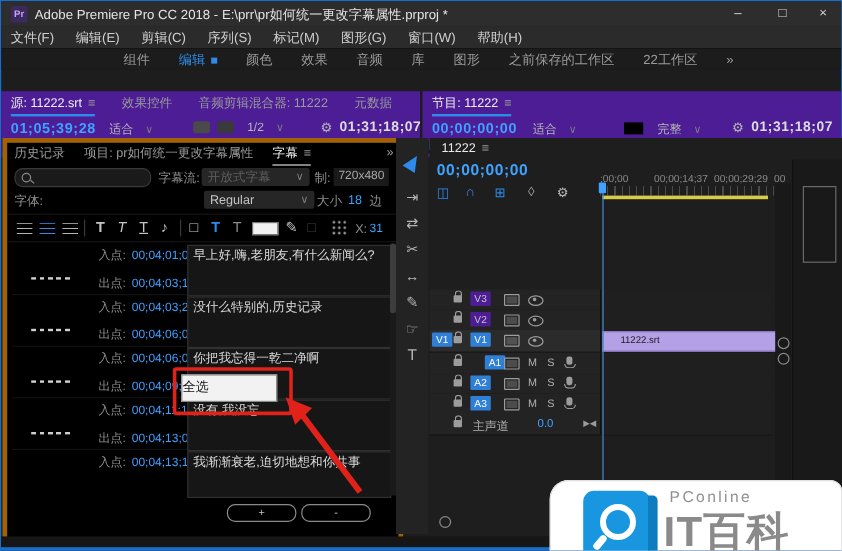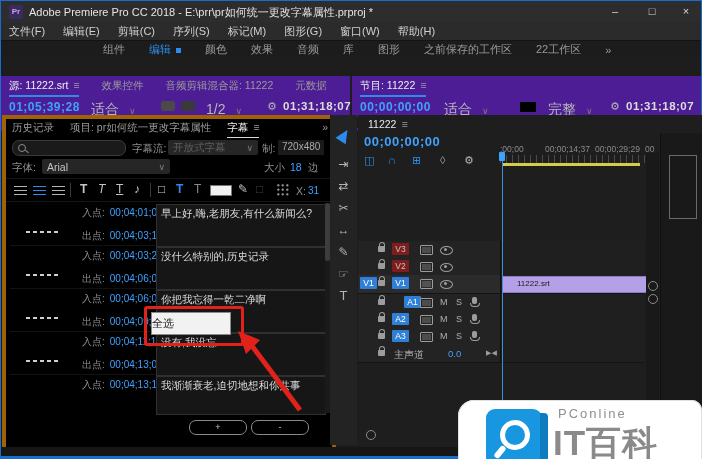--- a/index.html
+++ b/index.html
@@ -19,21 +19,21 @@
          gap:24px;padding-left:102px;color:#9a9a9a;font-size:11px;white-space:nowrap;}
   .ws-active{color:#2d8ceb;}
   .ws-active::after{content:"";display:inline-block;width:5px;height:5px;background:#2d8ceb;margin-left:5px;}
   
   .mon{position:absolute;top:76px;height:55px;background:#4c1d95;}
   .mon-tabs{position:absolute;left:8px;top:3px;display:flex;gap:22px;color:#9a9a9a;white-space:nowrap;font-size:10.5px;}
   .tab-active{color:#efefef;border-bottom:2px solid #2d8ceb;padding-bottom:2px;}
   .glyph-menu::after{content:"≡";color:#9a9a9a;margin-left:5px;}
   .tc{color:#3fa2ff;font-weight:bold;letter-spacing:.5px;font-size:12px;}
   .tcw{color:#dcdcdc;font-weight:bold;letter-spacing:.5px;font-size:11.5px;}
-  .dd{color:#b8b8b8;font-size:14px;}
+  .dd{color:#b8b8b8;font-size:10px;}
   .dd::after{content:"∨";color:#7d7d7d;margin-left:10px;font-size:9px;}
   .wrench::before{content:"⚙";color:#b5b5b5;font-size:11px;}
   .scrub{position:absolute;bottom:3px;height:11px;background:#1a1a1a;
          background-image:repeating-linear-gradient(90deg,#3a3a3a 0 1px,transparent 1px 6px);background-size:100% 5px;
          background-position:0 bottom;background-repeat:no-repeat;}
   
   .cap{position:absolute;left:2px;top:115px;width:326px;height:330px;background:#000000;border:4px solid #a16207;}
   .cap-tabs{position:absolute;left:6px;top:2px;right:4px;display:flex;gap:16px;color:#9a9a9a;font-size:10.5px;white-space:nowrap;}
   .cap-tab-active{color:#efefef;border-bottom:1px solid #d8d8d8;padding-bottom:2px;}
   .searchbox{position:absolute;left:6px;top:21px;width:112px;height:14px;background:#1a1a1a;border:1px solid #3a3a3a;border-radius:7px;}
@@ -78,21 +78,21 @@
   .tl-ico{position:absolute;top:39px;font-size:11px;}
   .ruler-lab{position:absolute;top:29px;font-size:8.5px;color:#8a8a8a;white-space:nowrap;}
   .ruler-ticks{position:absolute;left:142px;top:40px;width:150px;height:8px;
                background:repeating-linear-gradient(90deg,#4a4a4a 0 1px,transparent 1px 6px);}
   .workarea{position:absolute;left:144px;top:48px;width:138px;height:3px;background:#d6cc49;}
   .playhead-line{position:absolute;left:144px;top:38px;width:1px;height:284px;background:#3f8fd6;}
   .playhead-top{position:absolute;left:141px;top:37px;width:6px;height:9px;background:#3fa2ff;border-radius:1px;}
   .trk{position:absolute;left:0;width:286px;height:17px;border-bottom:1px solid #141414;background:#232323;}
   .trk-hl{background:#2b2b2b;}
   .lane{position:absolute;left:142px;top:0;right:0;bottom:0;background:#1f1f1f;border-left:1px solid #101010;}
-  .badge{position:absolute;top:2px;width:17px;height:12px;background:#7f1d1d;color:#c4c4c4;font-size:8.5px;
+  .badge{position:absolute;top:2px;width:17px;height:12px;background:#4c1d95;color:#c4c4c4;font-size:8.5px;
          text-align:center;line-height:12px;border-radius:1px;}
   .badge-blue{background:#2f7fd6;color:#fff;}
   .ico-lock{position:absolute;top:5px;width:7px;height:6px;background:#9c9c9c;border-radius:1px;}
   .ico-lock::before{content:"";position:absolute;top:-4px;left:1px;width:4px;height:4px;border:1px solid #9c9c9c;
                     border-bottom:none;border-radius:3px 3px 0 0;}
   .ico-out{position:absolute;top:4px;width:11px;height:8px;border:1px solid #9c9c9c;border-radius:1px;}
   .ico-out::after{content:"";position:absolute;inset:1px;background:#9c9c9c;opacity:.35;}
   .ico-eye{position:absolute;top:5px;width:11px;height:7px;border:1px solid #9c9c9c;border-radius:50%;}
   .ico-eye::after{content:"";position:absolute;left:3px;top:1px;width:3px;height:3px;background:#9c9c9c;border-radius:50%;}
   .ms{position:absolute;top:3px;color:#b0b0b0;font-size:9px;}
@@ -201,21 +201,21 @@
 
     <div class="searchbox">
         <span class="ico-search"></span>
       </div>
     <span class="abs lab" style="left:126px;top:23px;">字幕流:</span>
     <span class="abs sel sel-dis" style="left:162px;top:21px;width:80px;">开放式字幕</span>
     <span class="abs lab" style="left:256px;top:23px;">制:</span>
     <span class="abs" style="left:272px;top:21px;height:13px;background:#1a1a1a;padding:1px 4px;color:#a8a8a8;font-size:10px;">720x480</span>
 
     <span class="abs lab" style="left:6px;top:42px;">字体:</span>
-    <span class="abs sel" style="left:36px;top:40px;width:118px;">Arial</span>
+    <span class="abs sel" style="left:164px;top:40px;width:82px;">Regular</span>
     <span class="abs lab" style="left:258px;top:42px;">大小</span>
     <span class="abs" style="left:284px;top:42px;color:#3fa2ff;font-size:10.5px;">18</span>
     <span class="abs lab" style="left:302px;top:42px;">边</span>
 
     <div class="cap-toolbar">
       <span class="align" style="left:8px;"></span>
       <span class="align blue" style="left:27px;"></span>
       <span class="align" style="left:46px;"></span>
       <span class="vdiv" style="left:64px;"></span>
       <span class="tbi" style="left:74px;font-weight:bold;">T</span>

